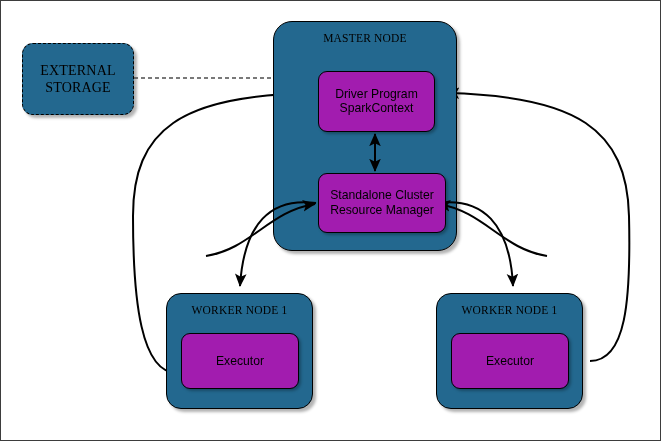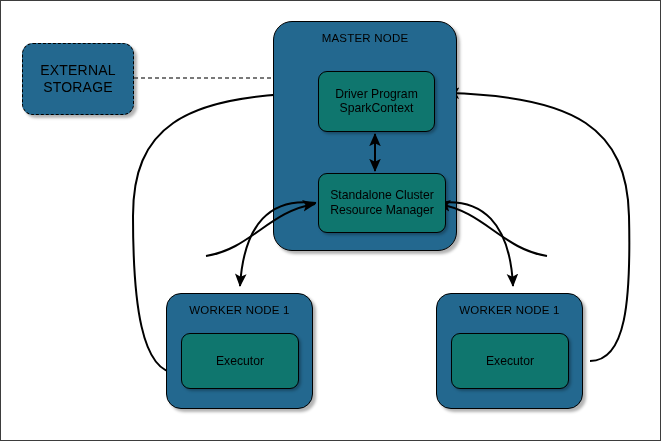--- a/index.html
+++ b/index.html
@@ -19,28 +19,29 @@
     box-sizing: border-box;
     overflow: hidden;
   }
   .node {
     position: absolute;
     box-sizing: border-box;
     background: #23688f;
     border: 1px solid #000000;
     box-shadow: 3px 3px 3px rgba(0,0,0,0.30);
     z-index: 2;
+    font-family: Liberation Serif, serif;
   }
   .node.dashed {
     border: 1.6px dashed #000000;
   }
   .inner {
     position: absolute;
     box-sizing: border-box;
-    background: #0f766e;
+    background: #a21caf;
     border: 1px solid #000000;
     border-radius: 9px;
     box-shadow: 2px 2px 3px rgba(0,0,0,0.28);
     z-index: 4;
   }
   .label {
     position: absolute;
     left: 0;
     right: 0;
     text-align: center;

